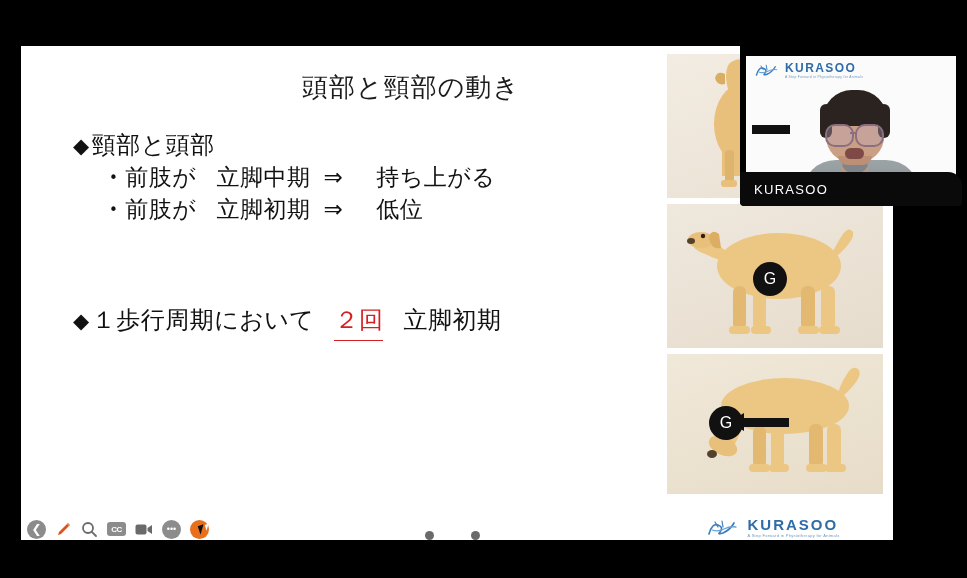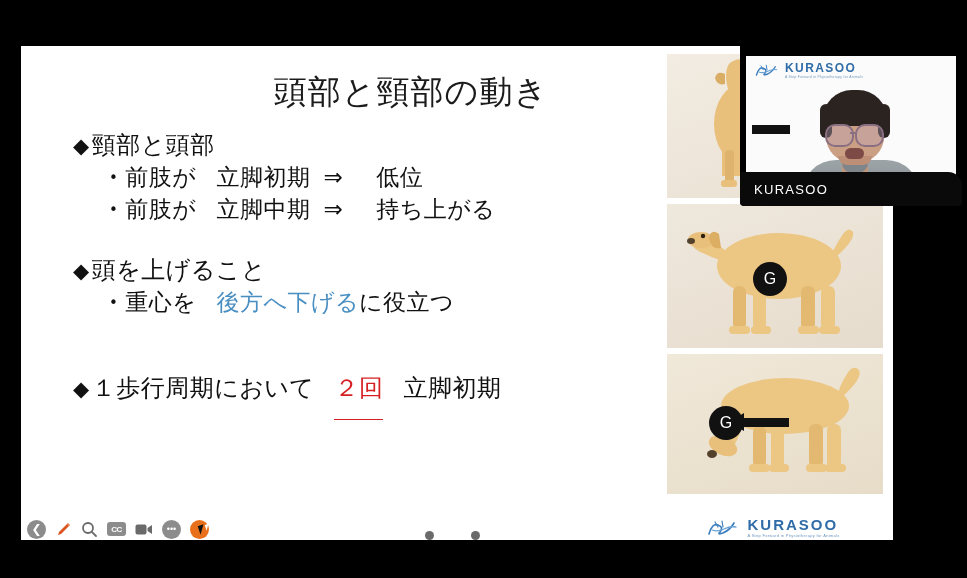--- a/index.html
+++ b/index.html
@@ -3,34 +3,34 @@
 <meta charset="utf-8">
 <style>
   html,body{margin:0;padding:0;background:#000;}
   body{width:967px;height:578px;overflow:hidden;font-family:"Liberation Sans","DejaVu Sans",sans-serif;}
   #app{position:relative;width:967px;height:578px;background:#000;}
 
   
   .slide{position:absolute;left:21px;top:46px;width:872px;height:494px;background:#fff;overflow:hidden;}
 
   .slide-title{position:absolute;left:150px;top:24px;width:480px;text-align:center;
-    font-family:"DejaVu Sans","Liberation Sans",sans-serif;font-size:33px;color:#1b1b1b;
+    font-family:"DejaVu Sans","Liberation Sans",sans-serif;font-size:26px;color:#1b1b1b;
     letter-spacing:1px;white-space:nowrap;font-weight:400;}
 
   .body-text{position:absolute;left:52px;top:84px;width:565px;color:#111;
     font-family:"DejaVu Sans","Liberation Sans",sans-serif;}
 
   .blk{margin-bottom:4px;}
   .lvl1{font-size:24px;line-height:31px;white-space:nowrap;letter-spacing:0.5px;font-family:Liberation Serif, serif;}
   .lvl2{font-size:23px;line-height:31px;margin-left:36px;white-space:nowrap;letter-spacing:0.5px;}
   .dia{font-size:21px;margin-right:2px;}
   .dot{font-size:15px;vertical-align:2px;margin-right:7px;}
   .gap{height:25px;}
   .hl-blue{color:#4a8fc2;}
-  .hl-red{color:#d61f23;border-bottom:1.5px solid #d61f23;padding-bottom:18px;}
+  .hl-red{color:#d61f23;border-bottom:1.5px solid #d61f23;padding-bottom:7px;}
   .sp{display:inline-block;width:20px;}
   .sp-s{display:inline-block;width:13px;}
 
   
   .imgcol{position:absolute;right:10px;top:8px;width:216px;}
   .photo{position:relative;width:216px;background:#efe7dc;overflow:hidden;margin-bottom:6px;}
   .p1{height:144px;background:linear-gradient(160deg,#f3ece2 0%,#e9e0d2 100%);}
   .p2{height:144px;background:linear-gradient(160deg,#efe8dd 0%,#e6dccd 100%);}
   .p3{height:140px;background:linear-gradient(160deg,#f0e8d9 0%,#e7dcc8 100%);}
 
@@ -105,37 +105,29 @@
 
     <div class="slide-title">頭部と頸部の動き</div>
 
     <div class="body-text">
 
       <div class="blk">
         <div class="lvl1">
           <span class="dia">◆</span><span>頸部と頭部</span>
         </div>
         <div class="lvl2">
+          <span class="dot">•</span><span>前肢が</span><span class="sp"></span><span>立脚中期</span><span class="sp-s"></span><span>⇒</span><span class="sp"></span><span class="sp-s"></span><span>持ち上がる</span>
+        </div>
+        <div class="lvl2">
           <span class="dot">•</span><span>前肢が</span><span class="sp"></span><span>立脚初期</span><span class="sp-s"></span><span>⇒</span><span class="sp"></span><span class="sp-s"></span><span>低位</span>
         </div>
-        <div class="lvl2">
-          <span class="dot">•</span><span>前肢が</span><span class="sp"></span><span>立脚中期</span><span class="sp-s"></span><span>⇒</span><span class="sp"></span><span class="sp-s"></span><span>持ち上がる</span>
-        </div>
       </div>
 
       <div class="gap"></div>
 
-      <div class="blk">
-        <div class="lvl1">
-          <span class="dia">◆</span><span>頭を上げること</span>
-        </div>
-        <div class="lvl2">
-          <span class="dot">•</span><span>重心を</span><span class="sp"></span><span class="hl-blue">後方へ下げる</span><span>に役立つ</span>
-        </div>
-      </div>
 
       <div class="gap"></div>
 
 
       <div class="gap"></div>
 
       <div class="blk">
         <div class="lvl1">
           <span class="dia">◆</span><span>１歩行周期において</span><span class="sp"></span><span class="hl-red">２回</span><span class="sp"></span><span>立脚初期</span>
         </div>

